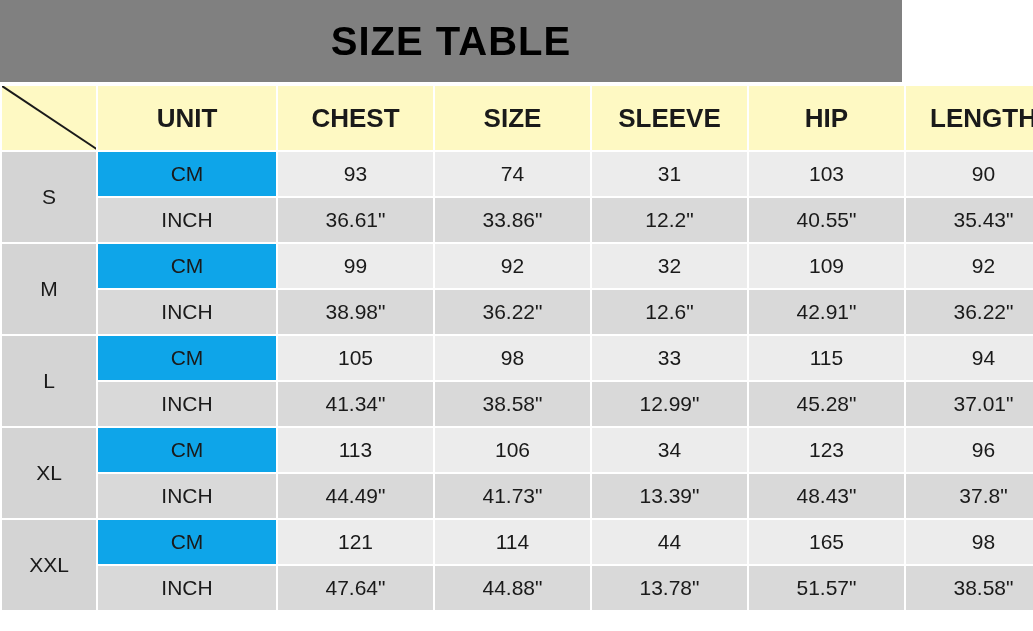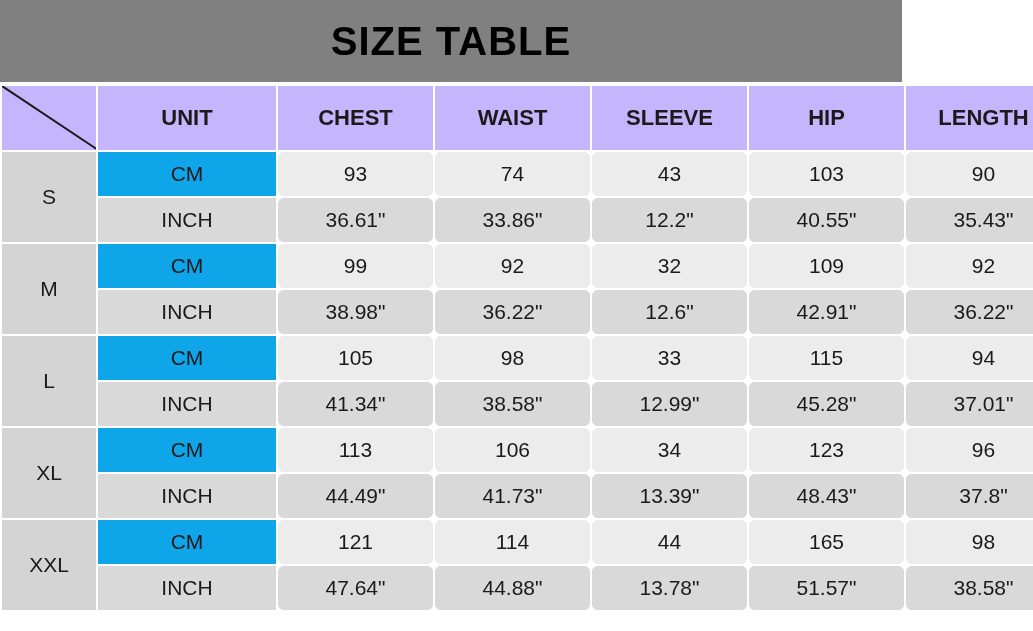--- a/index.html
+++ b/index.html
@@ -57,22 +57,22 @@
 
   
   col.c-size   { width: 96px; }
   col.c-unit   { width: 180px; }
   col.c-data   { width: 157px; }
   col.c-data-l { width: 157px; }
 
   
   tr.head-row td {
     height: 64px;
-    background: #c4b5fd;
-    font-size: 22px;
+    background: #fef9c3;
+    font-size: 26px;
     font-weight: bold;
   }
   td.corner-cell {
     background: #ffffff;
     position: relative;
     padding: 0;
     overflow: hidden;
   }
   td.corner-cell svg {
     display: block;
@@ -91,21 +91,20 @@
     font-size: 22px;
   }
   tr.inch-row td.unit-cell {
     background: #d9d9d9;
   }
 
   
   td.val-cell {
     background: #ececec;
     font-size: 21px;
-    border-radius: 9px;
   }
   tr.inch-row td.val-cell {
     background: #d9d9d9;
   }
 
   tr.cm-row td { height: 44px; }
   tr.inch-row td { height: 44px; }
 
   
   .footer-note {
@@ -139,32 +138,32 @@
     <tbody>
 
       <tr class="head-row">
         <td class="corner-cell">
           <svg width="96" height="64" viewBox="0 0 96 64" aria-hidden="true">
             <line x1="0" y1="0" x2="96" y2="64" stroke="#1a1a1a" stroke-width="2"></line>
           </svg>
         </td>
         <td>UNIT</td>
         <td>CHEST</td>
-        <td>WAIST</td>
+        <td>SIZE</td>
         <td>SLEEVE</td>
         <td>HIP</td>
         <td>LENGTH</td>
       </tr>
 
       <tr class="cm-row">
         <td class="size-cell" rowspan="2">S</td>
         <td class="unit-cell">CM</td>
         <td class="val-cell">93</td>
         <td class="val-cell">74</td>
-        <td class="val-cell">43</td>
+        <td class="val-cell">31</td>
         <td class="val-cell">103</td>
         <td class="val-cell">90</td>
       </tr>
       <tr class="inch-row">
         <td class="unit-cell">INCH</td>
         <td class="val-cell">36.61"</td>
         <td class="val-cell">33.86"</td>
         <td class="val-cell">12.2"</td>
         <td class="val-cell">40.55"</td>
         <td class="val-cell">35.43"</td>

